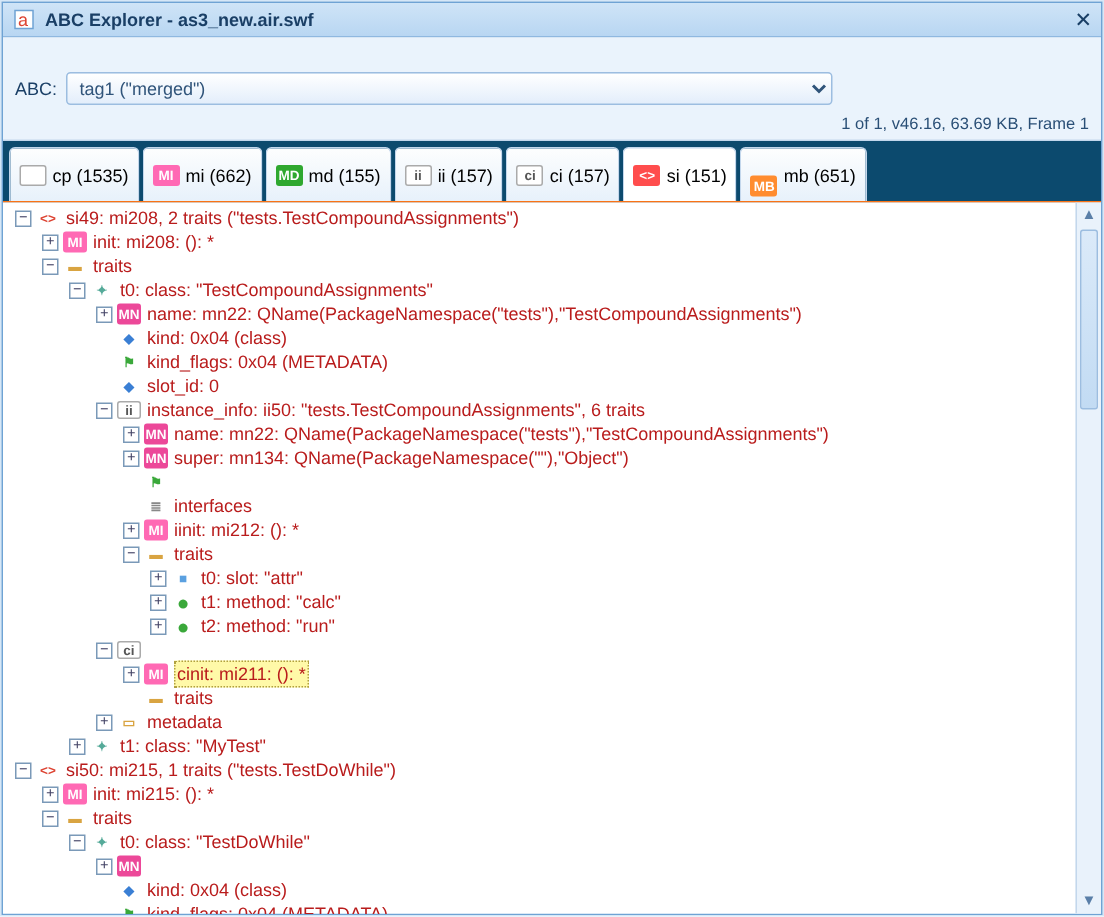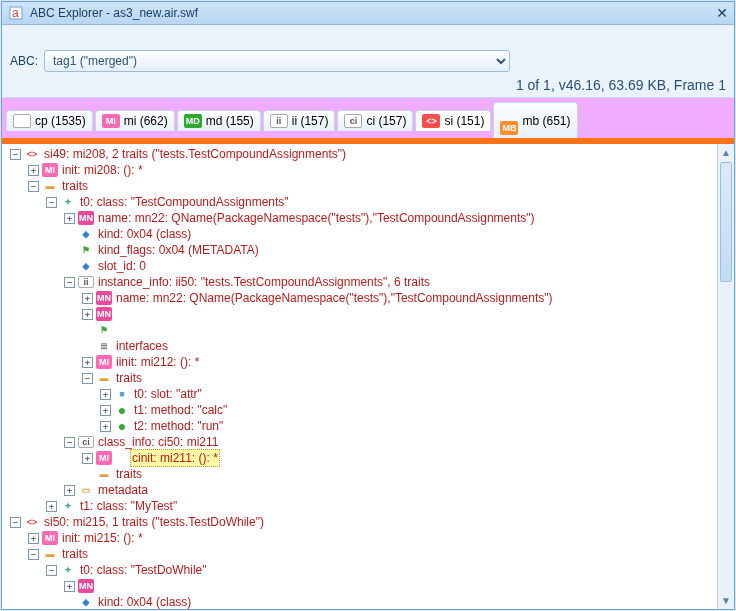--- a/index.html
+++ b/index.html
@@ -1,43 +1,43 @@
 <!DOCTYPE html>
 <html><head>
 <meta charset="utf-8">
 <style>
 * { box-sizing: border-box; margin: 0; padding: 0; font-family: "Segoe UI", Tahoma, sans-serif; font-size: 12px; }
 body { background: #d6e7f7; padding: 1px; }
 .window { width: 734px; height: 609px; border: 1px solid #6fa3d4; background: #fff; display: flex; flex-direction: column; }
 .titlebar { background: linear-gradient(#cfe4f7,#b8d6f2); border-bottom: 1px solid #8fb8e0; padding: 3px 6px; display: flex; align-items: center; gap: 6px; }
 .titlebar .icon { width: 16px; height: 16px; display: inline-flex; align-items: center; justify-content: center; }
-.titlebar .title { font-weight: normal; color: #1a3f66; flex: 1; }
+.titlebar .title { font-weight: bold; color: #1a3f66; flex: 1; }
 .titlebar .close { color: #1a3f66; font-size: 14px; cursor: pointer; }
 .abcbar { background: #eaf3fc; border-bottom: 1px solid #c3d7ec; padding: 4px 8px; display: flex; align-items: center; gap: 6px; }
 .abcbar .label { color: #1a3f66; }
 .abcbar select { flex: 1; background: linear-gradient(#fff,#e3eefb); border: 1px solid #9cbde0; border-radius: 3px; padding: 2px 4px; color: #30547a;}
-.abcbar .info { color: #2a4f76; white-space: nowrap; font-size:14px;margin-top:48px; }
-.tabbar { background: #f0abfc; border-bottom: 6px solid #f97316; padding: 4px 4px 0 4px; display: flex; gap: 2px; align-items: center; }
+.abcbar .info { color: #2a4f76; white-space: nowrap; font-size:11px;margin-top:48px; }
+.tabbar { background: #0c4a6e; border-bottom: 1px solid #f97316; padding: 4px 4px 0 4px; display: flex; gap: 2px; }
 .tab { border: 1px solid #c3d7ec; border-bottom: none; border-radius: 4px 4px 0 0; padding: 3px 6px; display: flex; align-items: center; gap: 4px; background: linear-gradient(#fdfefe,#e7f1fb); cursor: pointer; }
 .tab.active { background: #fff; }
 .tab .badge { display: inline-flex; width: 18px; height: 14px; border-radius: 2px; align-items: center; justify-content: center; font-size: 9px; font-weight: bold; color: #fff; }
 .badge.pink { background: #ff69b4; }
 .badge.green { background: #2fa82f; }
 .badge.orange { background: #ff8c2f; margin-top: 15px; }
 .badge.red { background: #ff4d4d; }
 .badge.plain { color: #555; background:#fff; border:1px solid #aaa; }
 .badge.ci { color:#555; background:#fff; border:1px solid #aaa;}
 .content { flex: 1; display: flex; overflow: hidden; background: #fff; }
 .tree { flex: 1; overflow: auto; padding: 2px 0; }
 .scrollbar { width: 17px; background: #e9f2fb; border-left: 1px solid #c3d7ec; position: relative; }
 .scrollbar .arrow { height: 17px; display:flex; align-items:center; justify-content:center; color:#5a7fa8; font-size:10px; cursor:pointer;}
 .scrollbar .thumb { position:absolute; top:18px; left:2px; right:2px; height:120px; background: linear-gradient(#dbeaf9,#c2dbf3); border:1px solid #9cbde0; border-radius:2px;}
 .row { display: flex; align-items: center; height: 16px; line-height: 16px; white-space: nowrap; }
 .row .text { color: #b91c1c; }
-.row .text.sel { background: #fff9a8; border:1px dotted #b0a040; padding:0 1px;margin-left:14px; }
+.row .text.sel { background: #fff9a8; border:1px dotted #b0a040; padding:0 1px; }
 .toggle { width:11px; height:11px; border:1px solid #7a99b8; background:#fff; display:inline-flex; align-items:center; justify-content:center; font-size:9px; line-height:9px; color:#446; margin-right:3px; cursor:pointer; font-family:monospace;}
 .node-icon { display:inline-flex; width:16px; height:14px; align-items:center; justify-content:center; margin-right:4px; font-size:9px; font-weight:bold; border-radius:2px; }
 .ni-si { color:#d43; }
 .ni-mi { background:#ff69b4; color:#fff; }
 .ni-folder { color:#d9a441;}
 .ni-class { color:#5a9; }
 .ni-mn { background:#ec4899; color:#fff; }
 .ni-flag { color:#3aa83a;}
 .ni-blue { color:#3a7fd4;}
 .ni-iface { color:#888;}
@@ -161,20 +161,21 @@
         <div class="row">
           <span class="pad" style="width: 80px;"></span>
           <span class="toggle">+</span>
           <span class="node-icon ni-mn">MN</span>
           <span class="text">name: mn22: QName(PackageNamespace("tests"),"TestCompoundAssignments")</span>
         </div>
         <div class="row">
           <span class="pad" style="width: 80px;"></span>
           <span class="toggle">+</span>
           <span class="node-icon ni-mn">MN</span>
+          <span class="text">super: mn134: QName(PackageNamespace(""),"Object")</span>
         </div>
         <div class="row">
           <span class="pad" style="width: 80px;"></span>
           <span class="pad" style="width: 14px;"></span>
           <span class="node-icon ni-flag">⚑</span>
         </div>
         <div class="row">
           <span class="pad" style="width: 80px;"></span>
           <span class="pad" style="width: 14px;"></span>
           <span class="node-icon ni-iface">≣</span>
@@ -207,21 +208,20 @@
         <div class="row">
           <span class="pad" style="width: 98px;"></span>
           <span class="toggle">+</span>
           <span class="node-icon ni-dot">●</span>
           <span class="text">t2: method: "run"</span>
         </div>
         <div class="row">
           <span class="pad" style="width: 62px;"></span>
           <span class="toggle">−</span>
           <span class="node-icon ni-ci">ci</span>
-          <span class="text">class_info: ci50: mi211</span>
         </div>
         <div class="row">
           <span class="pad" style="width: 80px;"></span>
           <span class="toggle">+</span>
           <span class="node-icon ni-mi">MI</span>
           <span class="text sel">cinit: mi211: (): *</span>
         </div>
         <div class="row">
           <span class="pad" style="width: 80px;"></span>
           <span class="pad" style="width: 14px;"></span>

